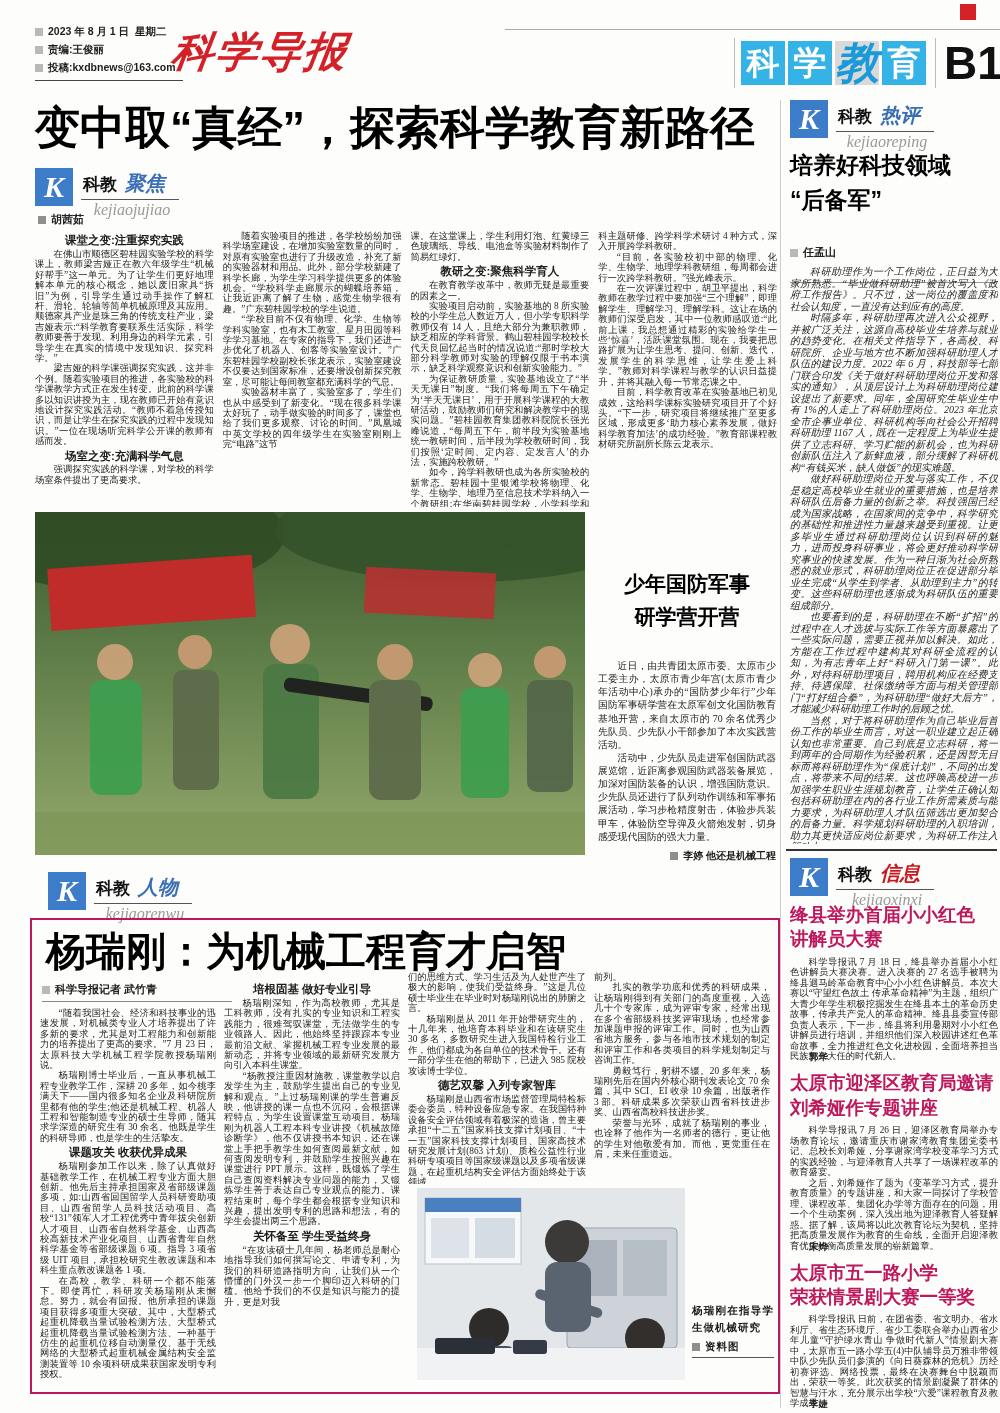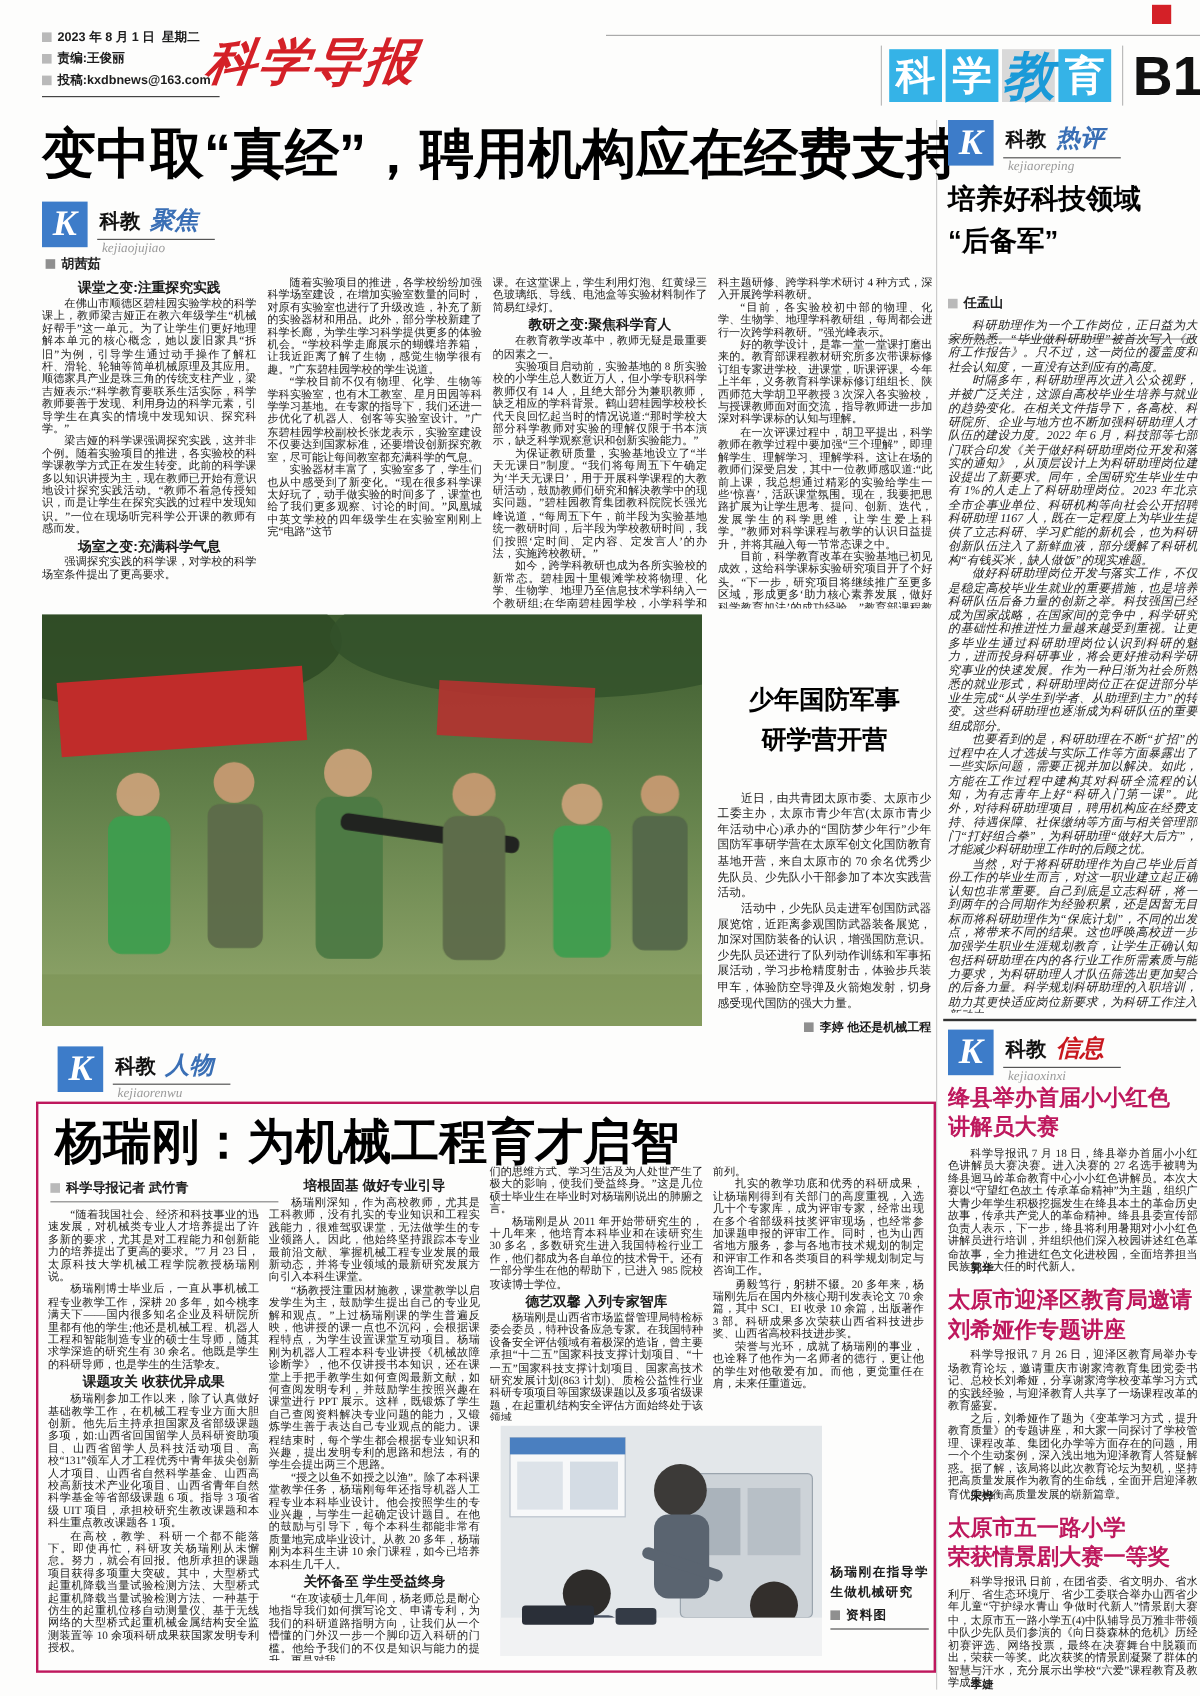--- a/index.html
+++ b/index.html
@@ -28,21 +28,21 @@
   .badge{display:flex;align-items:flex-start;}
   .badge-k{width:38px;height:38px;background:#3d7cc9;color:#fff;font-family:"Liberation Serif",serif;
            font-style:italic;font-weight:bold;font-size:30px;display:flex;align-items:center;justify-content:center;
            flex:0 0 auto;}
   .badge-body{margin-left:8px;}
   .badge-line{border-bottom:1.5px solid #555;padding:2px 14px 2px 2px;}
   .badge-prefix{font-family:"Liberation Sans",sans-serif;font-weight:bold;font-size:17px;color:#111;}
   .badge-script{font-family:"Liberation Serif",serif;font-style:italic;font-weight:bold;font-size:20px;margin-left:4px;}
   .script-blue{color:#3a6fb5;}
   .script-red{color:#c8171e;}
-  .badge-pinyin{font-family:"Liberation Serif",serif;font-style:italic;font-size:11px;color:#999;padding:1px 0 0 4px;}
+  .badge-pinyin{font-family:"Liberation Serif",serif;font-style:italic;font-size:16px;color:#999;padding:1px 0 0 4px;text-align:center;}
   
   .main-headline{left:35px;top:100px;width:742px;font-family:"Liberation Sans",sans-serif;
                  font-weight:900;font-size:45px;line-height:1.25;color:#000;white-space:nowrap;}
   .main-badge{left:35px;top:168px;}
   .byline{font-family:"Liberation Sans",sans-serif;font-weight:bold;font-size:11px;color:#222;}
   .main-byline{left:38px;top:212px;}
   .cols{left:35px;top:231px;width:742px;height:276px;display:flex;gap:9px;overflow:hidden;}
   .col{flex:1 1 0;overflow:hidden;}
   .col p{margin:0;font-size:9.3px;line-height:1.12;text-align:justify;text-indent:2em;}
   .col p.noind{text-indent:0;}
@@ -111,21 +111,21 @@
   <div class="bchar">科</div>
   <div class="bchar">学</div>
   <div class="bchar script">教</div>
   <div class="bchar">育</div>
   <div class="vbar"></div>
   <div class="pageno">B1</div>
 </div>
 <div class="abs red-corner"></div>
 <div class="abs vdivider"></div>
 
-<div class="abs main-headline">变中取“真经”，聘用机构应在经费支持</div>
+<div class="abs main-headline">变中取“真经”，探索科学教育新路径</div>
 
 <div class="abs main-badge badge">
   <div class="badge-k">K</div>
   <div class="badge-body">
     <div class="badge-line">
       <span class="badge-prefix">科教</span>
       <span class="badge-script script-blue">聚焦</span>
     </div>
     <div class="badge-pinyin">kejiaojujiao</div>
   </div>
@@ -150,21 +150,20 @@
       <p class="noind">课。在这堂课上，学生利用灯泡、红黄绿三色玻璃纸、导线、电池盒等实验材料制作了简易红绿灯。</p>
       <p class="col-subhead">教研之变:聚焦科学育人</p>
       <p>在教育教学改革中，教师无疑是最重要的因素之一。</p>
       <p>实验项目启动前，实验基地的 8 所实验校的小学生总人数近万人，但小学专职科学教师仅有 14 人，且绝大部分为兼职教师，缺乏相应的学科背景。鹤山碧桂园学校校长代天良回忆起当时的情况说道:“那时学校大部分科学教师对实验的理解仅限于书本演示，缺乏科学观察意识和创新实验能力。”</p>
       <p>为保证教研质量，实验基地设立了“半天无课日”制度。“我们将每周五下午确定为‘半天无课日’，用于开展科学课程的大教研活动，鼓励教师们研究和解决教学中的现实问题。”碧桂园教育集团教科院院长强光峰说道，“每周五下午，前半段为实验基地统一教研时间，后半段为学校教研时间，我们按照‘定时间、定内容、定发言人’的办法，实施跨校教研。”</p>
       <p>如今，跨学科教研也成为各所实验校的新常态。碧桂园十里银滩学校将物理、化学、生物学、地理乃至信息技术学科纳入一个教研组;在华南碧桂园学校，小学科学和初中各科学领域学科成立了共同教研组;凤凰城中英文学校采用跨学科教学设计、跨学科听课研讨、跨学</p>
     </div>
   <div class="col">
       <p class="noind">科主题研修、跨学科学术研讨 4 种方式，深入开展跨学科教研。</p>
       <p>“目前，各实验校初中部的物理、化学、生物学、地理学科教研组，每周都会进行一次跨学科教研。”强光峰表示。</p>
-      <p>好的教学设计，是靠一堂一堂课打磨出来的。教育部课程教材研究所多次带课标修订组专家进学校、进课堂，听课评课。今年上半年，义务教育科学课标修订组组长、陕西师范大学胡卫平教授 3 次深入各实验校，与授课教师面对面交流，指导教师进一步加深对科学课标的认知与理解。</p>
       <p>在一次评课过程中，胡卫平提出，科学教师在教学过程中要加强“三个理解”，即理解学生、理解学习、理解学科。这让在场的教师们深受启发，其中一位教师感叹道:“此前上课，我总想通过精彩的实验给学生一些‘惊喜’，活跃课堂氛围。现在，我要把思路扩展为让学生思考、提问、创新、迭代，发展学生的科学思维，让学生爱上科学。”教师对科学课程与教学的认识日益提升，并将其融入每一节常态课之中。</p>
       <p>目前，科学教育改革在实验基地已初见成效，这给科学课标实验研究项目开了个好头。“下一步，研究项目将继续推广至更多区域，形成更多‘助力核心素养发展，做好科学教育加法’的成功经验。”教育部课程教材研究所副所长陈云龙表示。</p>
     </div>
 </div>
 
 <div class="abs photo-main">
   <svg viewBox="0 0 550 343" preserveAspectRatio="none">
     <defs>
       <linearGradient id="g1" x1="0" y1="0" x2="0" y2="1">
         <stop offset="0" stop-color="#3c5a2e"></stop>
@@ -226,21 +225,20 @@
       <p>“随着我国社会、经济和科技事业的迅速发展，对机械类专业人才培养提出了许多新的要求，尤其是对工程能力和创新能力的培养提出了更高的要求。”7 月 23 日，太原科技大学机械工程学院教授杨瑞刚说。</p>
       <p>杨瑞刚博士毕业后，一直从事机械工程专业教学工作，深耕 20 多年，如今桃李满天下——国内很多知名企业及科研院所里都有他的学生;他还是机械工程、机器人工程和智能制造专业的硕士生导师，随其求学深造的研究生有 30 余名。他既是学生的科研导师，也是学生的生活挚友。</p>
       <p class="col-subhead">课题攻关 收获优异成果</p>
       <p>杨瑞刚参加工作以来，除了认真做好基础教学工作，在机械工程专业方面大胆创新。他先后主持承担国家及省部级课题多项，如:山西省回国留学人员科研资助项目、山西省留学人员科技活动项目、高校“131”领军人才工程优秀中青年拔尖创新人才项目、山西省自然科学基金、山西高校高新技术产业化项目、山西省青年自然科学基金等省部级课题 6 项。指导 3 项省级 UIT 项目，承担校研究生教改课题和本科生重点教改课题各 1 项。</p>
       <p>在高校，教学、科研一个都不能落下。即使再忙，科研攻关杨瑞刚从未懈怠。努力，就会有回报。他所承担的课题项目获得多项重大突破。其中，大型桥式起重机降载当量试验检测方法、大型桥式起重机降载当量试验检测方法、一种基于仿生的起重机位移自动测量仪、基于无线网络的大型桥式起重机械金属结构安全监测装置等 10 余项科研成果获国家发明专利授权。</p>
     </div>
   <div class="abs np-col np-c2">
       <p class="col-subhead">培根固基 做好专业引导</p>
       <p>杨瑞刚深知，作为高校教师，尤其是工科教师，没有扎实的专业知识和工程实践能力，很难驾驭课堂，无法做学生的专业领路人。因此，他始终坚持跟踪本专业最前沿文献、掌握机械工程专业发展的最新动态，并将专业领域的最新研究发展方向引入本科生课堂。</p>
       <p>“杨教授注重因材施教，课堂教学以启发学生为主，鼓励学生提出自己的专业见解和观点。”上过杨瑞刚课的学生普遍反映，他讲授的课一点也不沉闷，会根据课程特点，为学生设置课堂互动项目。杨瑞刚为机器人工程本科专业讲授《机械故障诊断学》，他不仅讲授书本知识，还在课堂上手把手教学生如何查阅最新文献，如何查阅发明专利，并鼓励学生按照兴趣在课堂进行 PPT 展示。这样，既锻炼了学生自己查阅资料解决专业问题的能力，又锻炼学生善于表达自己专业观点的能力。课程结束时，每个学生都会根据专业知识和兴趣，提出发明专利的思路和想法，有的学生会提出两三个思路。</p>
-      <p>“授之以鱼不如授之以渔”。除了本科课堂教学任务，杨瑞刚每年还指导机器人工程专业本科毕业设计。他会按照学生的专业兴趣，与学生一起确定设计题目。在他的鼓励与引导下，每个本科生都能非常有质量地完成毕业设计。从教 20 多年，杨瑞刚为本科生主讲 10 余门课程，如今已培养本科生几千人。</p>
       <p class="col-subhead">关怀备至 学生受益终身</p>
       <p>“在攻读硕士几年间，杨老师总是耐心地指导我们如何撰写论文、申请专利，为我们的科研道路指明方向，让我们从一个懵懂的门外汉一步一个脚印迈入科研的门槛。他给予我们的不仅是知识与能力的提升，更是对我</p>
     </div>
   <div class="abs np-col np-c3">
       <p class="noind">们的思维方式、学习生活及为人处世产生了极大的影响，使我们受益终身。”这是几位硕士毕业生在毕业时对杨瑞刚说出的肺腑之言。</p>
       <p>杨瑞刚是从 2011 年开始带研究生的，十几年来，他培育本科毕业和在读研究生 30 多名，多数研究生进入我国特检行业工作，他们都成为各自单位的技术骨干。还有一部分学生在他的帮助下，已进入 985 院校攻读博士学位。</p>
       <p class="col-subhead">德艺双馨 入列专家智库</p>
       <p>杨瑞刚是山西省市场监督管理局特检标委会委员，特种设备应急专家。在我国特种设备安全评估领域有着极深的造诣，曾主要承担“十二五”国家科技支撑计划项目、“十一五”国家科技支撑计划项目、国家高技术研究发展计划(863 计划)、质检公益性行业科研专项项目等国家级课题以及多项省级课题，在起重机结构安全评估方面始终处于该领域</p>
     </div>
   <div class="abs np-col np-c4">

